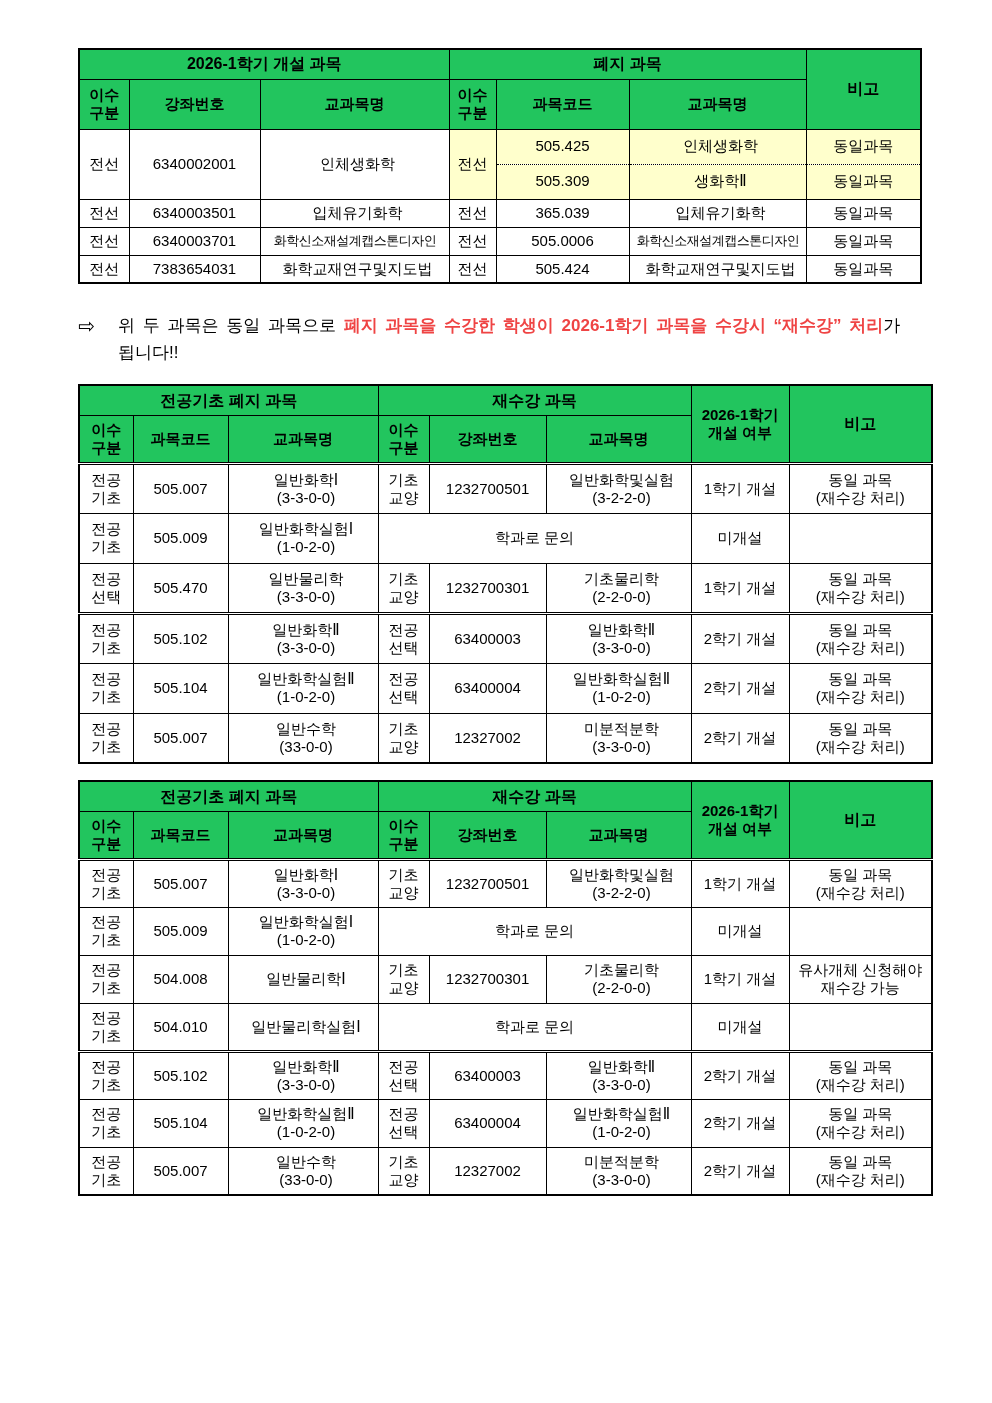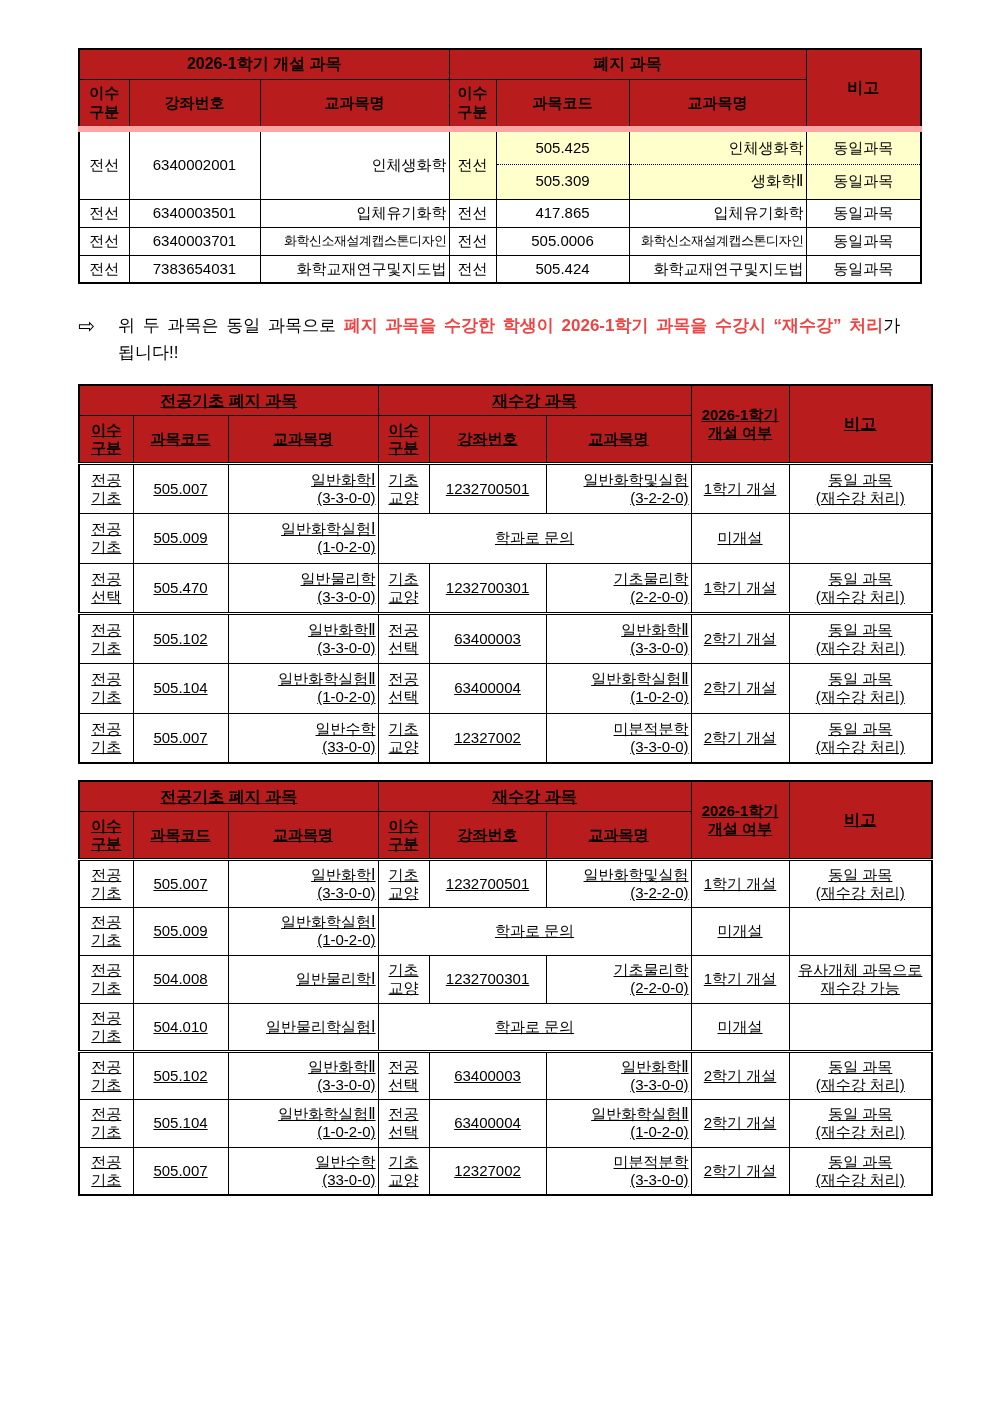--- a/index.html
+++ b/index.html
@@ -2,39 +2,39 @@
 <html><head>
 <meta charset="utf-8">
 <style>
   html,body{margin:0;padding:0;background:#fff;}
   body{width:992px;height:1403px;color:#000;font-family:"Liberation Sans","DejaVu Sans",sans-serif;}
   .page{padding:48px 0 0 78px;}
 
   table{border-collapse:collapse;table-layout:fixed;border:2px solid #000;}
   th,td{border:1px solid #000;text-align:center;vertical-align:middle;
         white-space:pre-line;padding:1px 2px;line-height:1.22;overflow:hidden;}
-  th{background:#b91c1c;font-weight:bold;font-size:15px;}
+  th{background:#22c55e;font-weight:bold;font-size:15px;}
   th.group{font-size:16px;}
   td{font-size:15px;}
-  td.name{text-align:right;padding-left:8px;}
+  td.name{text-align:center;padding-left:8px;}
   td.hl{background:#FFFFCC;}
   td.tight{font-size:13px;letter-spacing:-0.5px;padding-left:3px;}
 
   
   .t1{width:842px;}
   .t1 .r-title{height:30px;}
   .t1 .r-cols{height:50px;}
   .t1 tbody tr{height:28px;}
   .t1 tbody tr.sub{height:35px;}
-  .t1 tbody tr.first td{border-top:6px solid #fca5a5;}
+  .t1 tbody tr.first td{border-top:1px solid #fca5a5;}
   .t1 td.dotb{border-bottom:1px dotted #000;}
   .t1 tr.dot td{border-top:1px dotted #000;}
 
   
-  .rt{width:853px;text-decoration:underline;}
+  .rt{width:853px;}
   .rt .r-title{height:30px;}
   .rt .r-cols{height:48px;}
   .rt tbody tr{height:50px;}
   .t3 tbody tr{height:48px;}
   .rt tbody tr.first td{border-top:3px double #000;}
   .rt tbody tr.sep td{border-top:3px double #000;}
 
   .t2{margin-top:18px;}
   .t3{margin-top:16px;}
 
@@ -92,21 +92,21 @@
       <tr class="sub dot">
         <td class="hl">505.309</td>
         <td class="hl name">생화학Ⅱ</td>
         <td class="hl">동일과목</td>
       </tr>
       <tr>
         <td>전선</td>
         <td>6340003501</td>
         <td class="name">입체유기화학</td>
         <td>전선</td>
-        <td>417.865</td>
+        <td>365.039</td>
         <td class="name">입체유기화학</td>
         <td>동일과목</td>
       </tr>
       <tr>
         <td>전선</td>
         <td>6340003701</td>
         <td class="name tight">화학신소재설계캡스톤디자인</td>
         <td>전선</td>
         <td>505.0006</td>
         <td class="name tight">화학신소재설계캡스톤디자인</td>
@@ -311,21 +311,21 @@
         <td>전공
 기초</td>
         <td>504.008</td>
         <td class="name">일반물리학Ⅰ</td>
         <td>기초
 교양</td>
         <td>1232700301</td>
         <td class="name">기초물리학
 (2-2-0-0)</td>
         <td>1학기 개설</td>
-        <td>유사개체 과목으로
+        <td>유사개체 신청해야
 재수강 가능</td>
       </tr>
       <tr>
         <td>전공
 기초</td>
         <td>504.010</td>
         <td class="name">일반물리학실험Ⅰ</td>
         <td colspan="3">학과로 문의</td>
         <td>미개설</td>
         <td></td>

